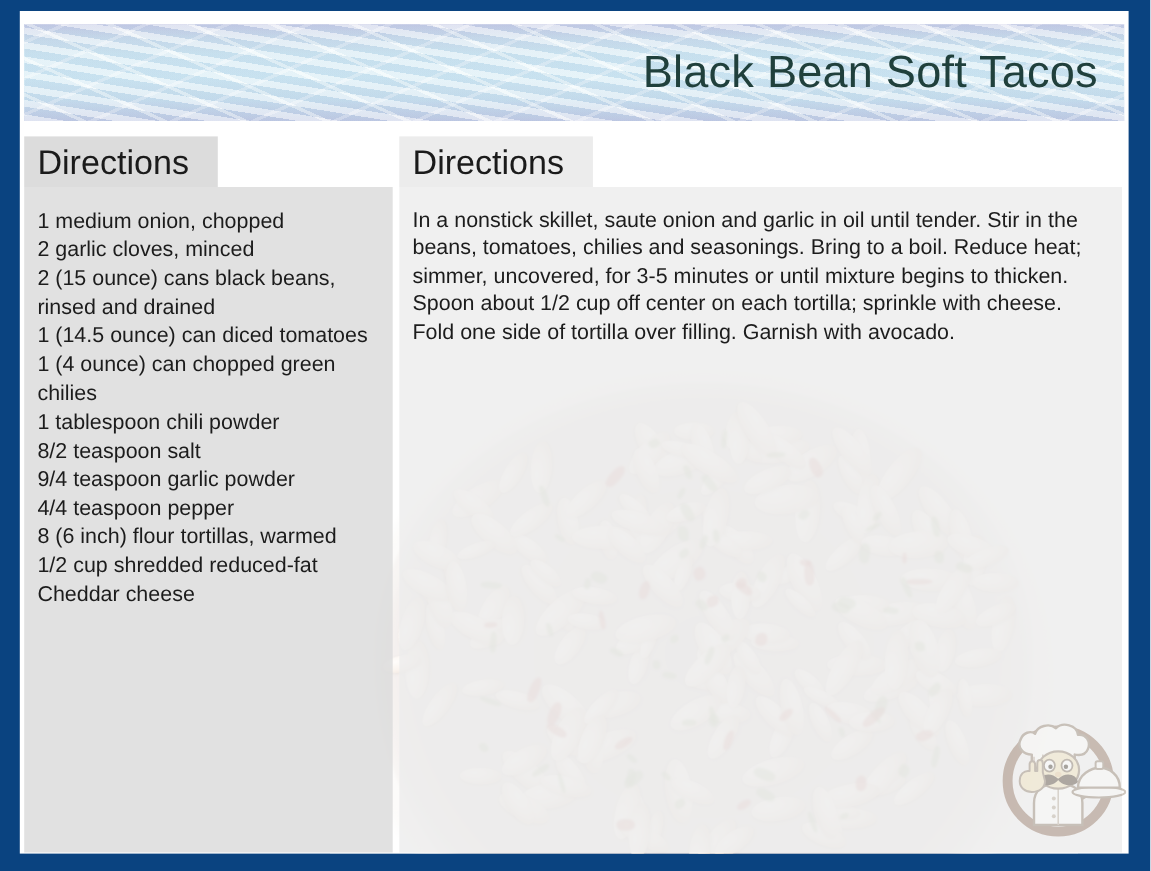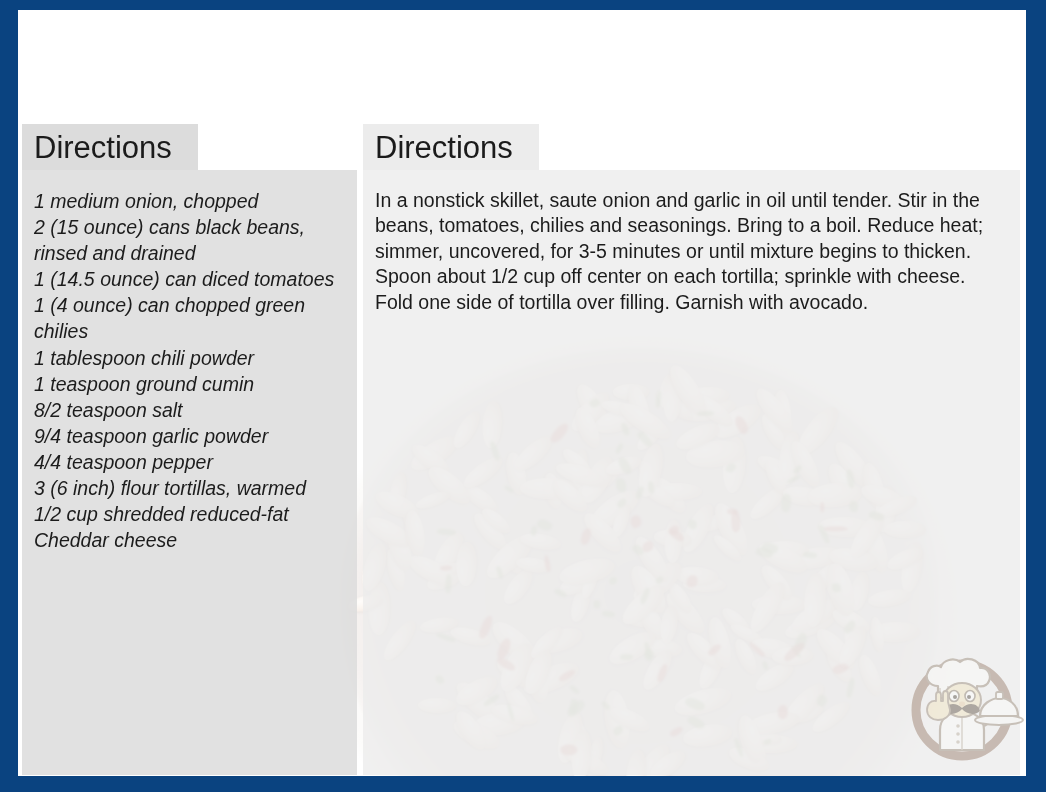--- a/index.html
+++ b/index.html
@@ -200,21 +200,21 @@
   .tab-directions {
     left: 363px;
     background: #ececec;
   }
 
   .ing-list {
     font-size: 19.5px;
     line-height: 26.1px;
     color: #1c1c1c;
   }
-  .ing-item { margin: 0; padding: 0; font-style: italic; }
+  .ing-item { margin: 0; padding: 0; }
 
   .dir-body {
     font-size: 19.5px;
     line-height: 25.4px;
     color: #1c1c1c;
     padding-right: 14px;
   }
 
   
   .chef-logo {
@@ -228,20 +228,25 @@
   }
 </style>
 </head>
 <body>
 
 <div class="card">
 
   <div class="frame"></div>
   <div class="frame-inner"></div>
 
+  <div class="banner">
+    <div class="banner-tex"></div>
+    <div class="banner-tex2"></div>
+    <div class="banner-title">Black Bean Soft Tacos</div>
+  </div>
 
   <div class="photo">
     <div class="photo-bowl"></div>
     <div class="photo-rim"></div>
     <div class="beans">
         <div class="bean" style="left: 47.5378%; top: 63.4994%; width: 5.59542%; height: 3.17358%; transform: rotate(8.00859deg);"></div>
         <div class="bean" style="left: 71.1659%; top: 64.2295%; width: 7.5812%; height: 4.23247%; transform: rotate(-19.6509deg);"></div>
         <div class="bean" style="left: 80.4657%; top: 46.1108%; width: 7.98854%; height: 4.70837%; transform: rotate(69.8621deg);"></div>
         <div class="bean" style="left: 67.1383%; top: 17.0402%; width: 7.35353%; height: 4.09587%; transform: rotate(86.2396deg);"></div>
         <div class="bean" style="left: 40.137%; top: 30.8956%; width: 7.45495%; height: 4.97683%; transform: rotate(-33.1321deg);"></div>
@@ -516,29 +521,29 @@
         <div class="pep" style="left: 65.7396%; top: 71.0363%; width: 2.95781%; height: 1.21712%; transform: rotate(39.9115deg);"></div>
         <div class="pep" style="left: 78.3522%; top: 74.7774%; width: 2.28034%; height: 2.03304%; transform: rotate(156.461deg);"></div>
         <div class="pep" style="left: 75.981%; top: 39.2605%; width: 1.47918%; height: 1.00858%; transform: rotate(87.4247deg);"></div>
       </div>
     <div class="photo-fade"></div>
   </div>
 
   <div class="col col-ingredients">
     <div class="ing-list">
         <div class="ing-item">1 medium onion, chopped</div>
+        <div class="ing-item">2 garlic cloves, minced</div>
         <div class="ing-item">2 (15 ounce) cans black beans, rinsed and drained</div>
         <div class="ing-item">1 (14.5 ounce) can diced tomatoes</div>
         <div class="ing-item">1 (4 ounce) can chopped green chilies</div>
         <div class="ing-item">1 tablespoon chili powder</div>
-        <div class="ing-item">1 teaspoon ground cumin</div>
         <div class="ing-item">8/2 teaspoon salt</div>
         <div class="ing-item">9/4 teaspoon garlic powder</div>
         <div class="ing-item">4/4 teaspoon pepper</div>
-        <div class="ing-item">3 (6 inch) flour tortillas, warmed</div>
+        <div class="ing-item">8 (6 inch) flour tortillas, warmed</div>
         <div class="ing-item">1/2 cup shredded reduced-fat Cheddar cheese</div>
       </div>
   </div>
   <div class="tab tab-ingredients">
     <span>Directions</span>
   </div>
 
   <div class="col col-directions">
     <div class="dir-body">In a nonstick skillet, saute onion and garlic in oil until tender. Stir in the beans, tomatoes, chilies and seasonings. Bring to a boil. Reduce heat; simmer, uncovered, for 3-5 minutes or until mixture begins to thicken. Spoon about 1/2 cup off center on each tortilla; sprinkle with cheese. Fold one side of tortilla over filling. Garnish with avocado.</div>
   </div>

